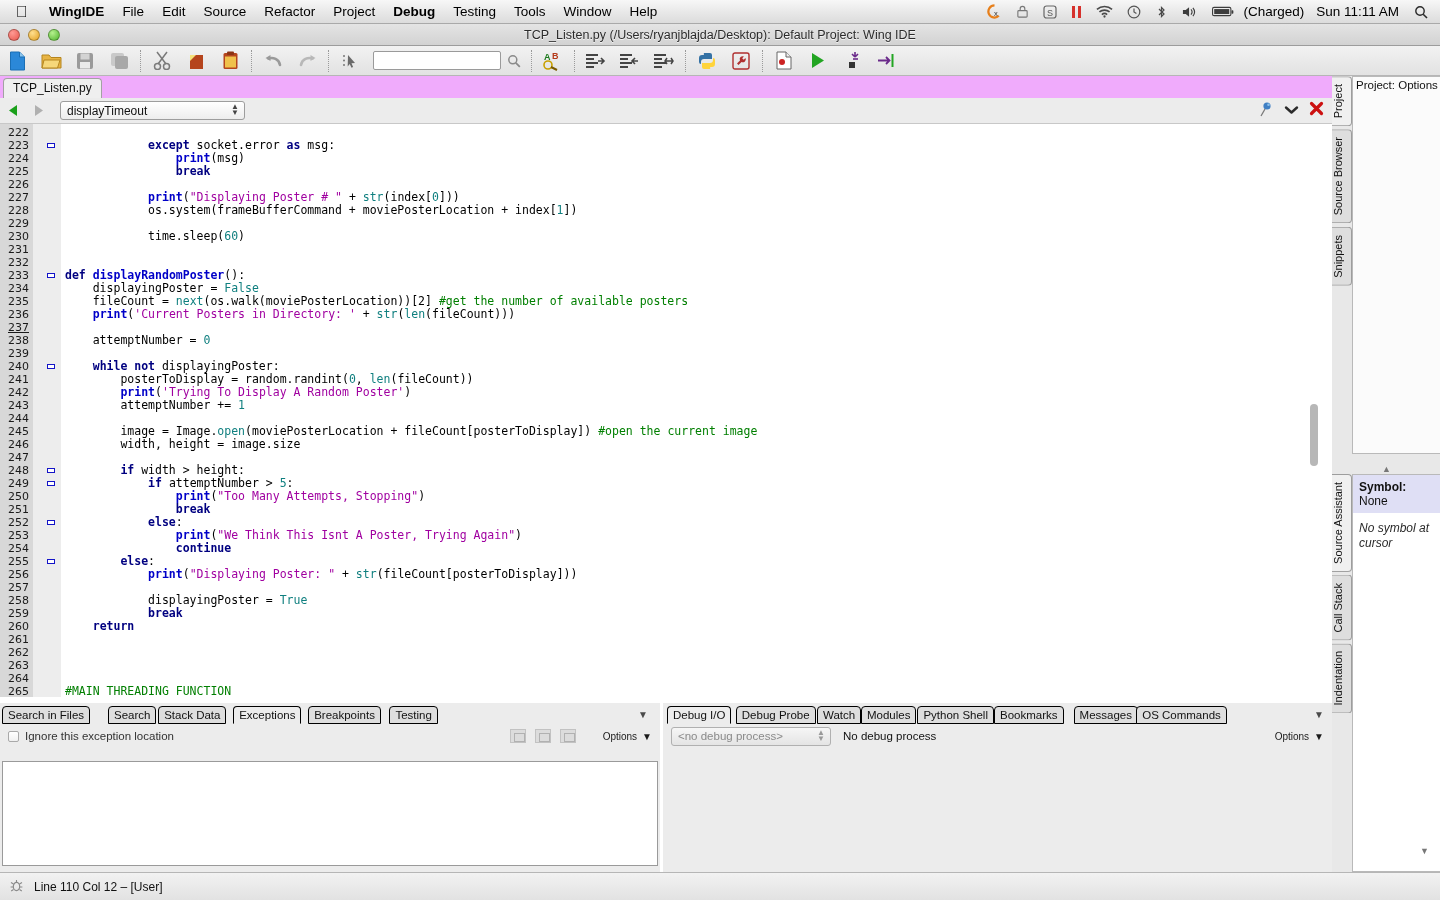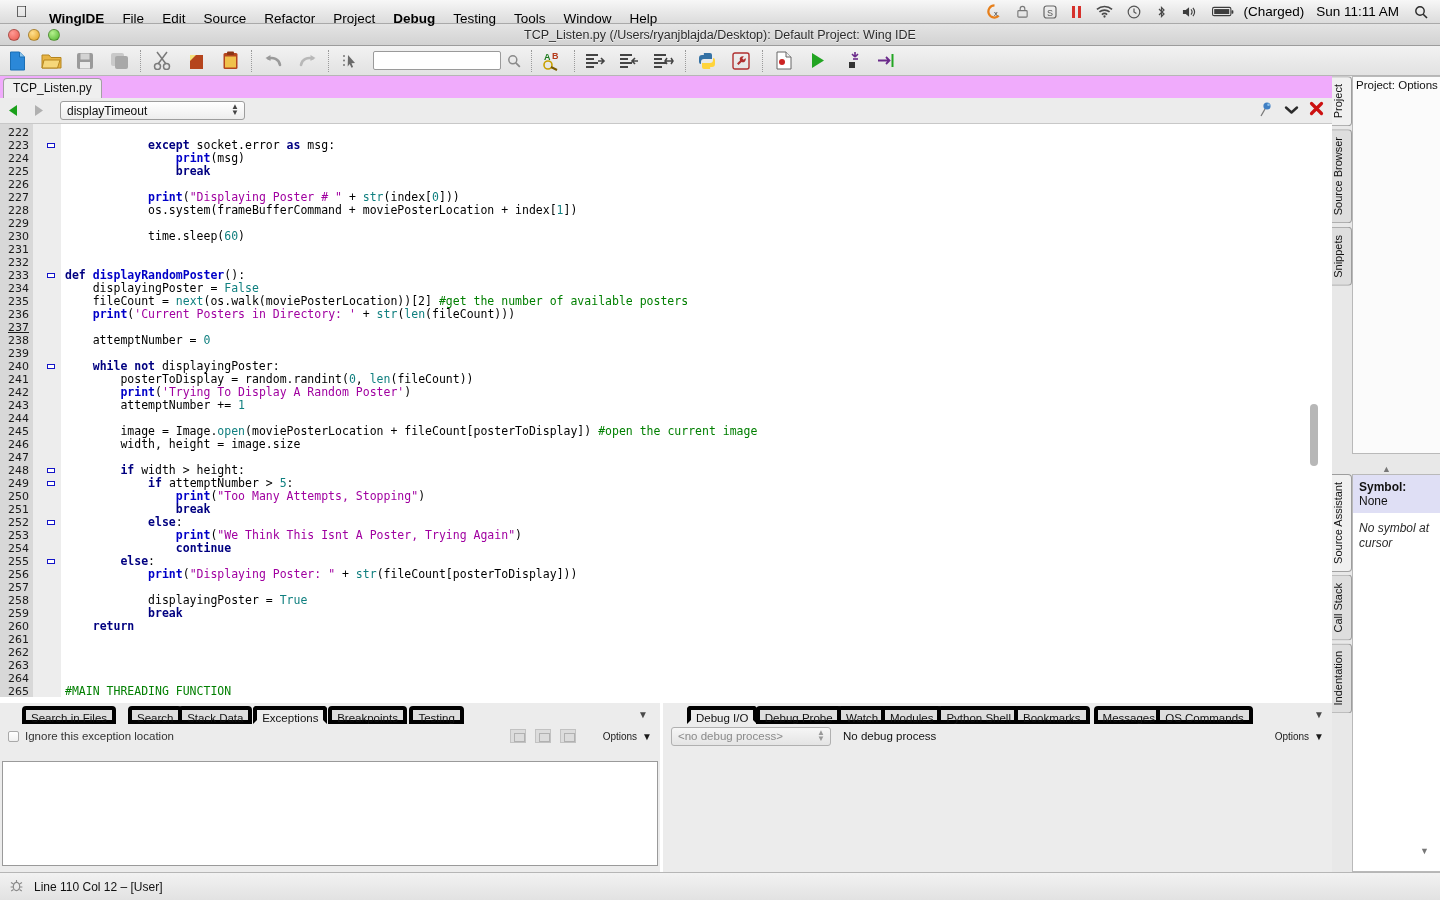--- a/index.html
+++ b/index.html
@@ -16,21 +16,21 @@
     background: linear-gradient(to bottom, #f7f7f7 0%, #e9e9e9 50%, #dcdcdc 100%);
     border-bottom: 1px solid #a9a9a9;
     display: flex; align-items: center;
     font-size: 13.5px; color: #000;
     z-index: 50;
   }
   #macbar .apple {
     margin-left: 16px; margin-right: 12px;
     font-size: 16px; line-height: 1;
   }
-  #macbar .mi { padding: 7px 9px; white-space: nowrap; line-height: 24px; height: 24px; }
+  #macbar .mi { padding: 0 9px; white-space: nowrap; line-height: 24px; height: 24px; }
   #macbar .mi.bold { font-weight: bold; }
   #macbar .spacer { flex: 1; }
   #macbar .status { padding: 0 7px; display: flex; align-items: center; height: 24px; }
   #macbar .status svg { display: block; }
   #macbar .clock { padding: 0 8px; font-size: 13.5px; }
 
   
   #titlebar {
     position: absolute; top: 24px; left: 0; width: 1440px; height: 22px;
     background: linear-gradient(to bottom, #e4e4e4 0%, #d2d2d2 100%);
@@ -163,23 +163,22 @@
   }
   #bottom-right {
     position: absolute; left: 663px; top: 703px; width: 669px; height: 169px;
     background: #ececec;
   }
   .tabstrip { position: relative; height: 18px; margin-top: 3px; }
   .ptab {
     position: absolute; top: 0; height: 18px; padding: 0 5px;
     font-size: 11.5px; line-height: 17px; color: #111;
     background: #dedede;
-    border: 4px solid #000000;
+    border: 1px solid #000000;
     border-radius: 4px 4px 0 0;
-    margin-left: 20px;
   }
   .ptab.active { background: #ececec; border-bottom-color: #ececec; font-weight: normal; }
   .tabstrip .trirt {
     position: absolute; right: 12px; top: 3px;
     font-size: 10px; color: #4a4a4a;
   }
   .toolline {
     position: relative; height: 24px; display: flex; align-items: center;
     padding: 0 8px; font-size: 11.5px; color: #333;
   }

